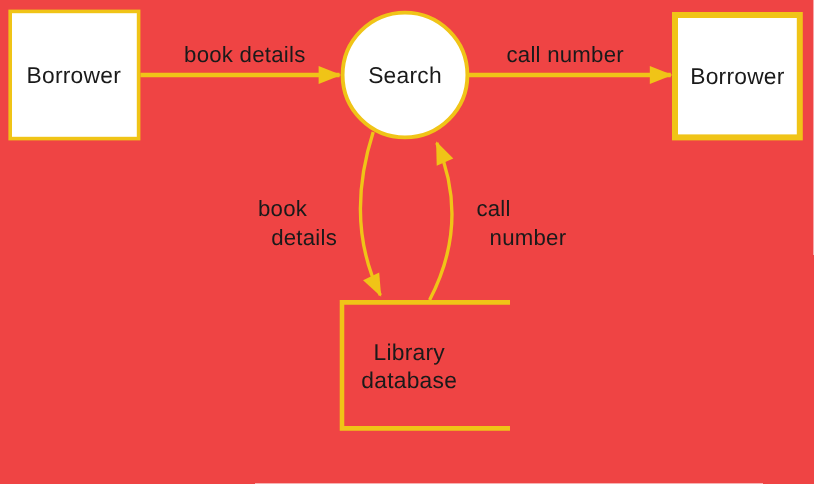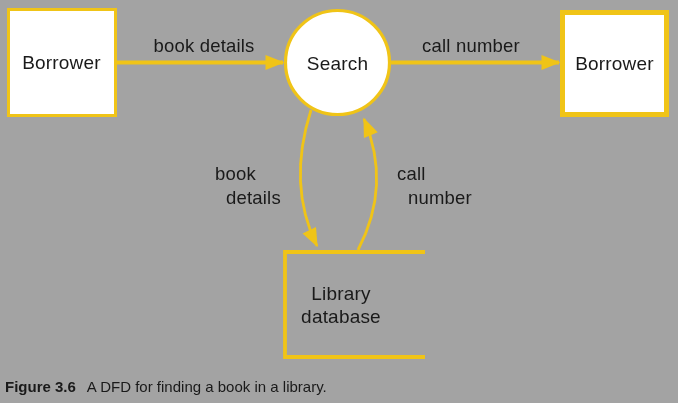--- a/index.html
+++ b/index.html
@@ -5,21 +5,21 @@
   html, body {
     margin: 0;
     padding: 0;
     background: #ffffff;
     font-family: "Liberation Sans", sans-serif;
   }
   .stage {
     position: relative;
     width: 678px;
     height: 403px;
-    background: #a3a3a3;
+    background: #ef4444;
     overflow: hidden;
   }
   svg.diagram {
     position: absolute;
     left: 0;
     top: 0;
     width: 678px;
     height: 403px;
     display: block;
   }
@@ -79,17 +79,14 @@
 
     <path d="M 358,250 Q 392,185 364,119" fill="none" stroke-width="2.8" marker-end="url(#arrowhead)" stroke="#F0C417"></path>
     <text x="397" y="180" text-anchor="start" class="edge-label">call</text>
     <text x="408" y="204" text-anchor="start" class="edge-label">number</text>
 
     <polyline points="425,252 285,252 285,357 425,357" fill="none" stroke-width="3.8" stroke="#F0C417"></polyline>
     <text x="341" y="300" text-anchor="middle" class="node-label">Library</text>
     <text x="341" y="323" text-anchor="middle" class="node-label">database</text>
   </svg>
 
-  <div class="caption">
-    <span class="cap-number">Figure 3.6</span><span>A DFD for finding a book in a library.</span>
-  </div>
 
 </div>
 
 </body></html>

